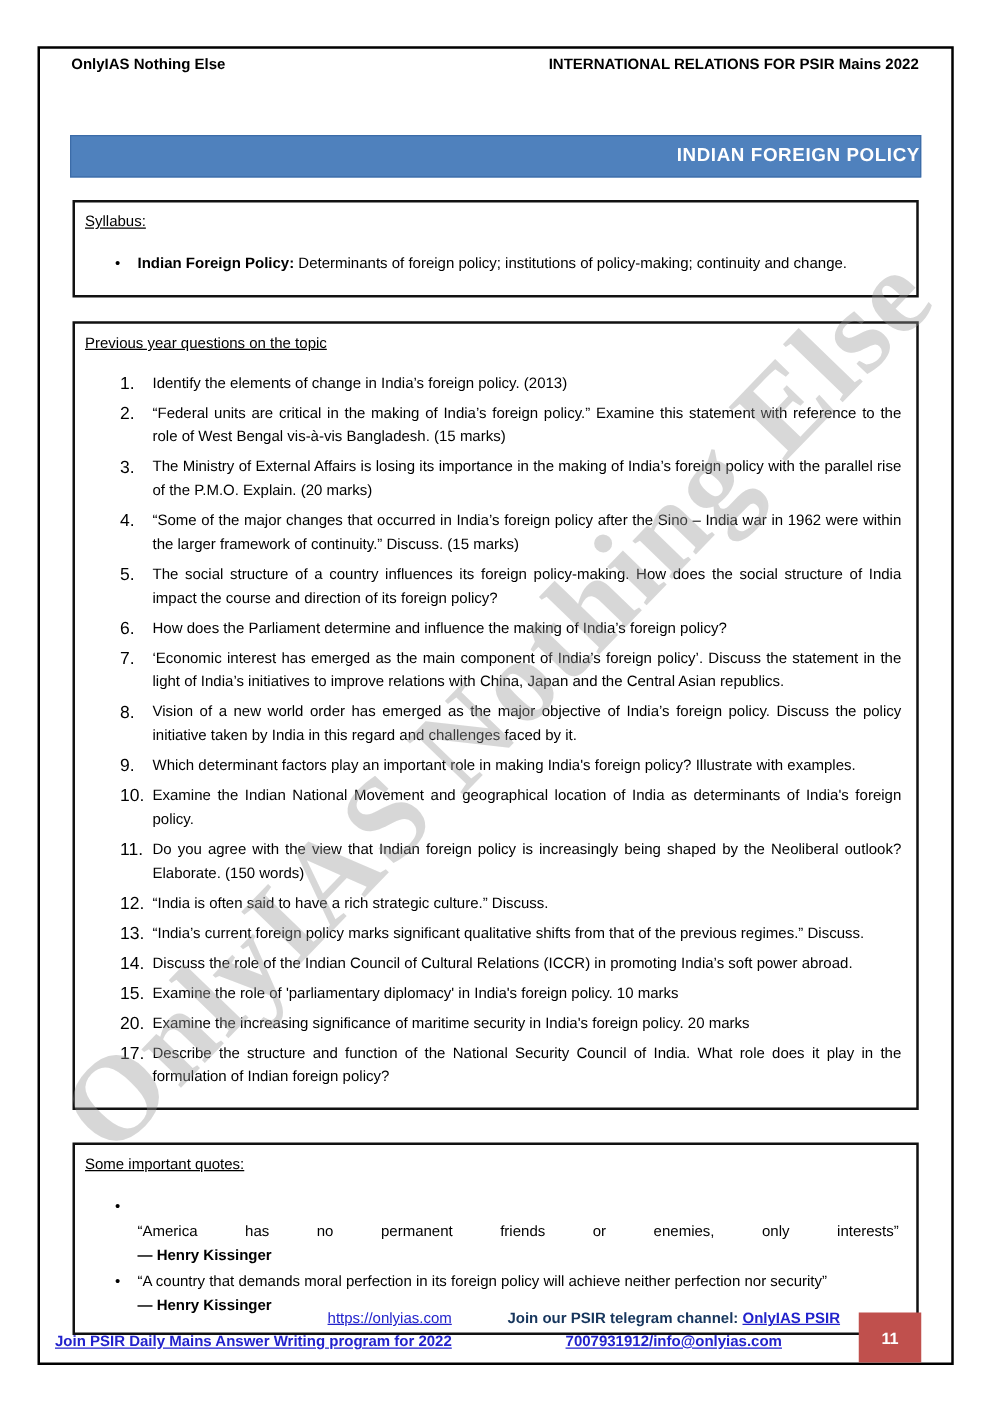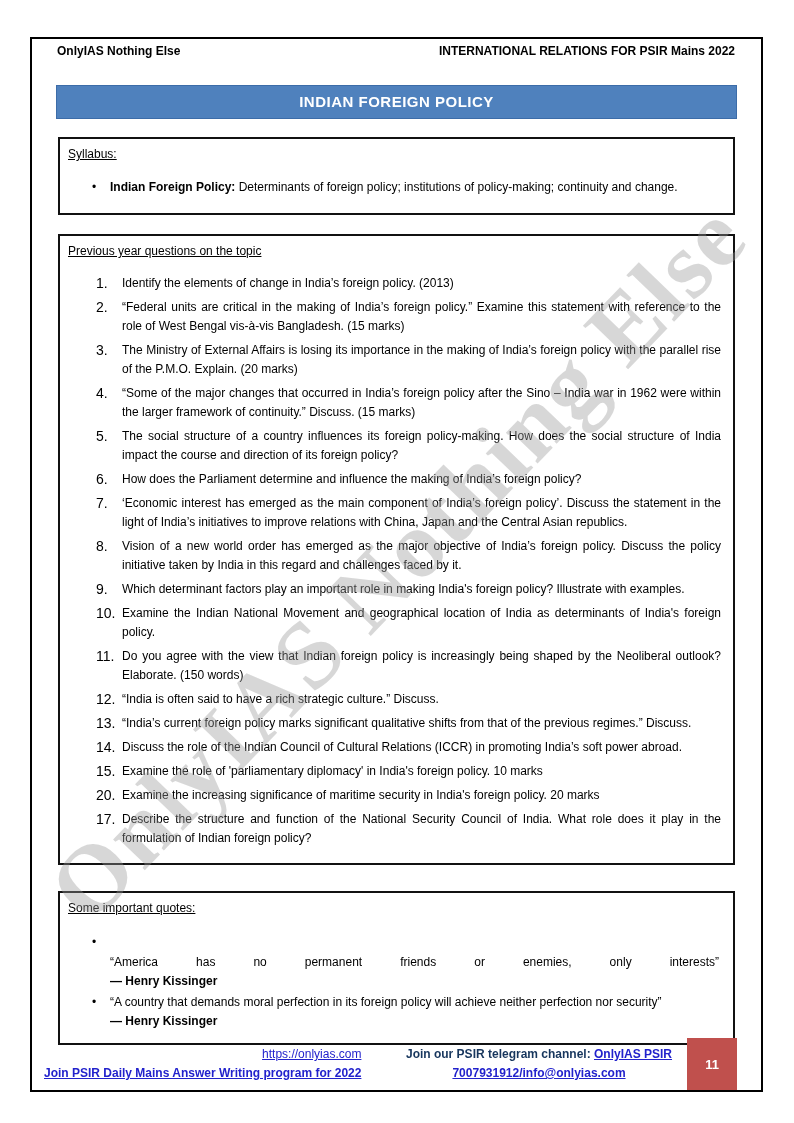--- a/index.html
+++ b/index.html
@@ -34,24 +34,24 @@
   }
   .header{
     display:flex;
     justify-content:space-between;
     padding:5px 26px 0 25px;
     font-size:12px;
     font-weight:bold;
     color:#000;
   }
   .banner{
-    margin:27px 24px 0 24px;
+    margin:50px 24px 0 24px;
     height:32px;
     line-height:32px;
-    text-align:center;
+    text-align:right;
     background:var(--banner-bg,#4f81bd);
     border:1px solid #3c6ca8;
     color:#fff;
     font-size:15px;
     font-weight:bold;
     letter-spacing:0.5px;
   }
   .box{
     margin:18px 26px 0 26px;
     border:2px solid #111;
@@ -126,21 +126,21 @@
   a.link{
     color:var(--link-blue,#2222cc);
     text-decoration:underline;
     cursor:pointer;
   }
   .footer-left .line2{font-weight:bold;}
   .navy{color:var(--dark-navy,#17365d);}
   .pageno{
     position:absolute;
     right:24px; bottom:0;
-    width:50px; height:52px;
+    width:50px; height:40px;
     background:var(--page-number-bg,#c0504d);
     color:#fff;
     font-size:13px;
     font-weight:bold;
     display:flex;
     align-items:center;
     justify-content:center;
   }
 </style>
 </head>

